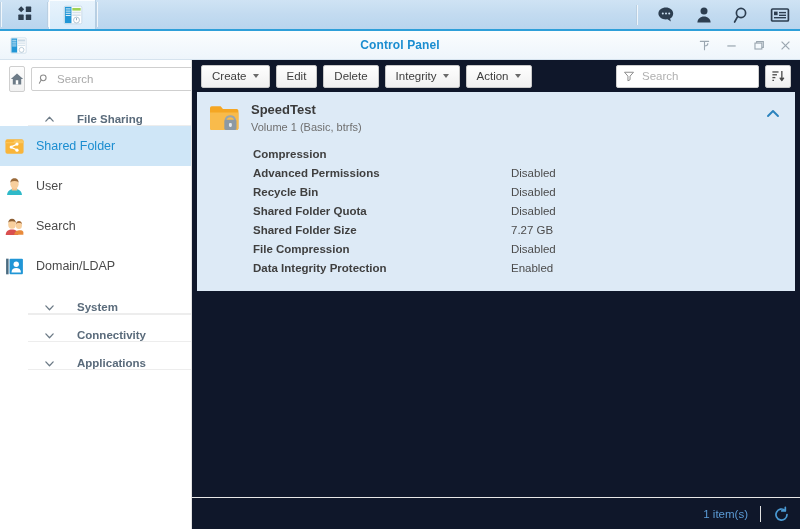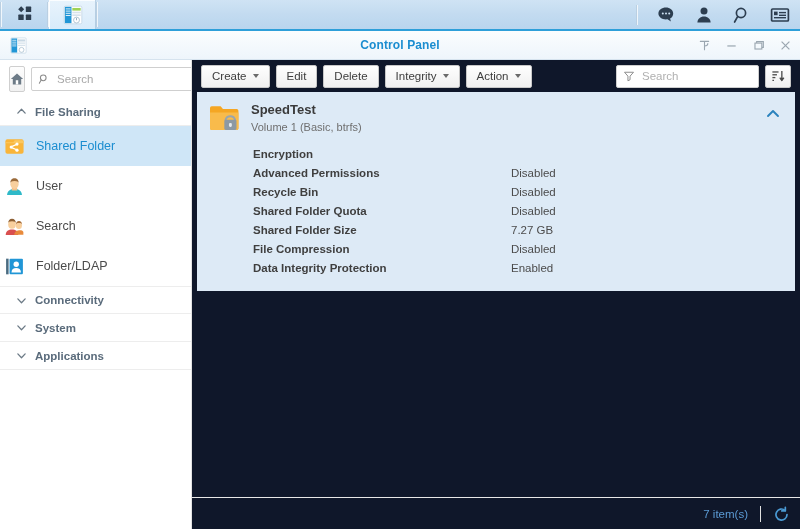--- a/index.html
+++ b/index.html
@@ -149,30 +149,31 @@
     font-size: 11.5px;
     font-family: "Liberation Sans", sans-serif;
     color: #555;
     background: transparent;
     min-width: 0;
   }
   #sb-search input::placeholder { color: #a9a9a9; }
 
   .sb-group-header {
     display: flex;
-    align-items: center;
-    gap: 8px;
+    align-items: flex-end;
+    gap: 22px;
     height: 28px;
     padding-left: 16px;
     font-size: 11.5px;
     font-weight: bold;
     color: #5a6b7b;
     border-bottom: 1px solid #ededed;
     cursor: pointer;
     box-sizing: border-box;
+    margin-left: 28px;
   }
   .chev { width: 11px; height: 11px; display: block; flex: none; }
 
   .sb-item {
     display: flex;
     align-items: center;
     gap: 11px;
     height: 40px;
     padding-left: 4px;
     font-size: 12.5px;
@@ -483,34 +484,34 @@
           <span>Search</span>
         </div>
 
         <div class="sb-item">
           <svg class="sb-icon" viewBox="0 0 22 22">
             <rect x="2.2" y="2.8" width="2.6" height="16.4" fill="#4a6b80"></rect>
             <rect x="5.8" y="2.8" width="14" height="16.4" rx="1" fill="#2196d6"></rect>
             <circle cx="12.8" cy="8.6" r="2.8" fill="#ffffff"></circle>
             <path d="M7.8 17.2 c0-3 2.2-4.6 5-4.6 s5 1.6 5 4.6z" fill="#ffffff"></path>
           </svg>
-          <span>Folder/LDAP</span>
-        </div>
-
+          <span>Domain/LDAP</span>
+        </div>
+
+        <div class="sb-group-header">
+          <svg class="chev" viewBox="0 0 12 12">
+            <polyline points="2,4.2 6,8.4 10,4.2" fill="none" stroke="#6c7a86" stroke-width="1.4" stroke-linecap="round" stroke-linejoin="round"></polyline>
+          </svg>
+          <span>System</span>
+        </div>
         <div class="sb-group-header" style="border-top:1px solid #ededed;">
           <svg class="chev" viewBox="0 0 12 12">
             <polyline points="2,4.2 6,8.4 10,4.2" fill="none" stroke="#6c7a86" stroke-width="1.4" stroke-linecap="round" stroke-linejoin="round"></polyline>
           </svg>
           <span>Connectivity</span>
-        </div>
-        <div class="sb-group-header">
-          <svg class="chev" viewBox="0 0 12 12">
-            <polyline points="2,4.2 6,8.4 10,4.2" fill="none" stroke="#6c7a86" stroke-width="1.4" stroke-linecap="round" stroke-linejoin="round"></polyline>
-          </svg>
-          <span>System</span>
         </div>
         <div class="sb-group-header">
           <svg class="chev" viewBox="0 0 12 12">
             <polyline points="2,4.2 6,8.4 10,4.2" fill="none" stroke="#6c7a86" stroke-width="1.4" stroke-linecap="round" stroke-linejoin="round"></polyline>
           </svg>
           <span>Applications</span>
         </div>
       </div>
 
       <div id="main">
@@ -567,21 +568,21 @@
                 <div id="card-title">SpeedTest</div>
                 <div id="card-sub">Volume 1 (Basic, btrfs)</div>
               </div>
               <svg id="collapse-btn" viewBox="0 0 16 16">
                 <polyline points="3,10 8,5 13,10" fill="none" stroke="#2a82bd" stroke-width="1.9" stroke-linecap="round" stroke-linejoin="round"></polyline>
               </svg>
             </div>
 
             <div id="detail-rows">
               <div class="drow">
-                <span class="dlabel">Encryption</span>
+                <span class="dlabel">Compression</span>
                 <span class="dvalue"></span>
               </div>
               <div class="drow">
                 <span class="dlabel">Advanced Permissions</span>
                 <span class="dvalue">Disabled</span>
               </div>
               <div class="drow">
                 <span class="dlabel">Recycle Bin</span>
                 <span class="dvalue">Disabled</span>
               </div>
@@ -599,21 +600,21 @@
               </div>
               <div class="drow">
                 <span class="dlabel">Data Integrity Protection</span>
                 <span class="dvalue">Enabled</span>
               </div>
             </div>
           </div>
         </div>
 
         <div id="footer">
-          <span id="item-count">7 item(s)</span>
+          <span id="item-count">1 item(s)</span>
           <span id="footer-div"></span>
           <svg id="refresh-btn" viewBox="0 0 16 16">
             <path d="M13.2 8 a5.2 5.2 0 1 1 -1.8 -3.9" fill="none" stroke="#4a9ad4" stroke-width="1.6" stroke-linecap="round"></path>
             <polyline points="11.6,1.3 11.6,4.6 8.3,4.6" fill="none" stroke="#4a9ad4" stroke-width="1.6" stroke-linecap="round" stroke-linejoin="round"></polyline>
           </svg>
         </div>
 
       </div>
     </div>
   </div>

